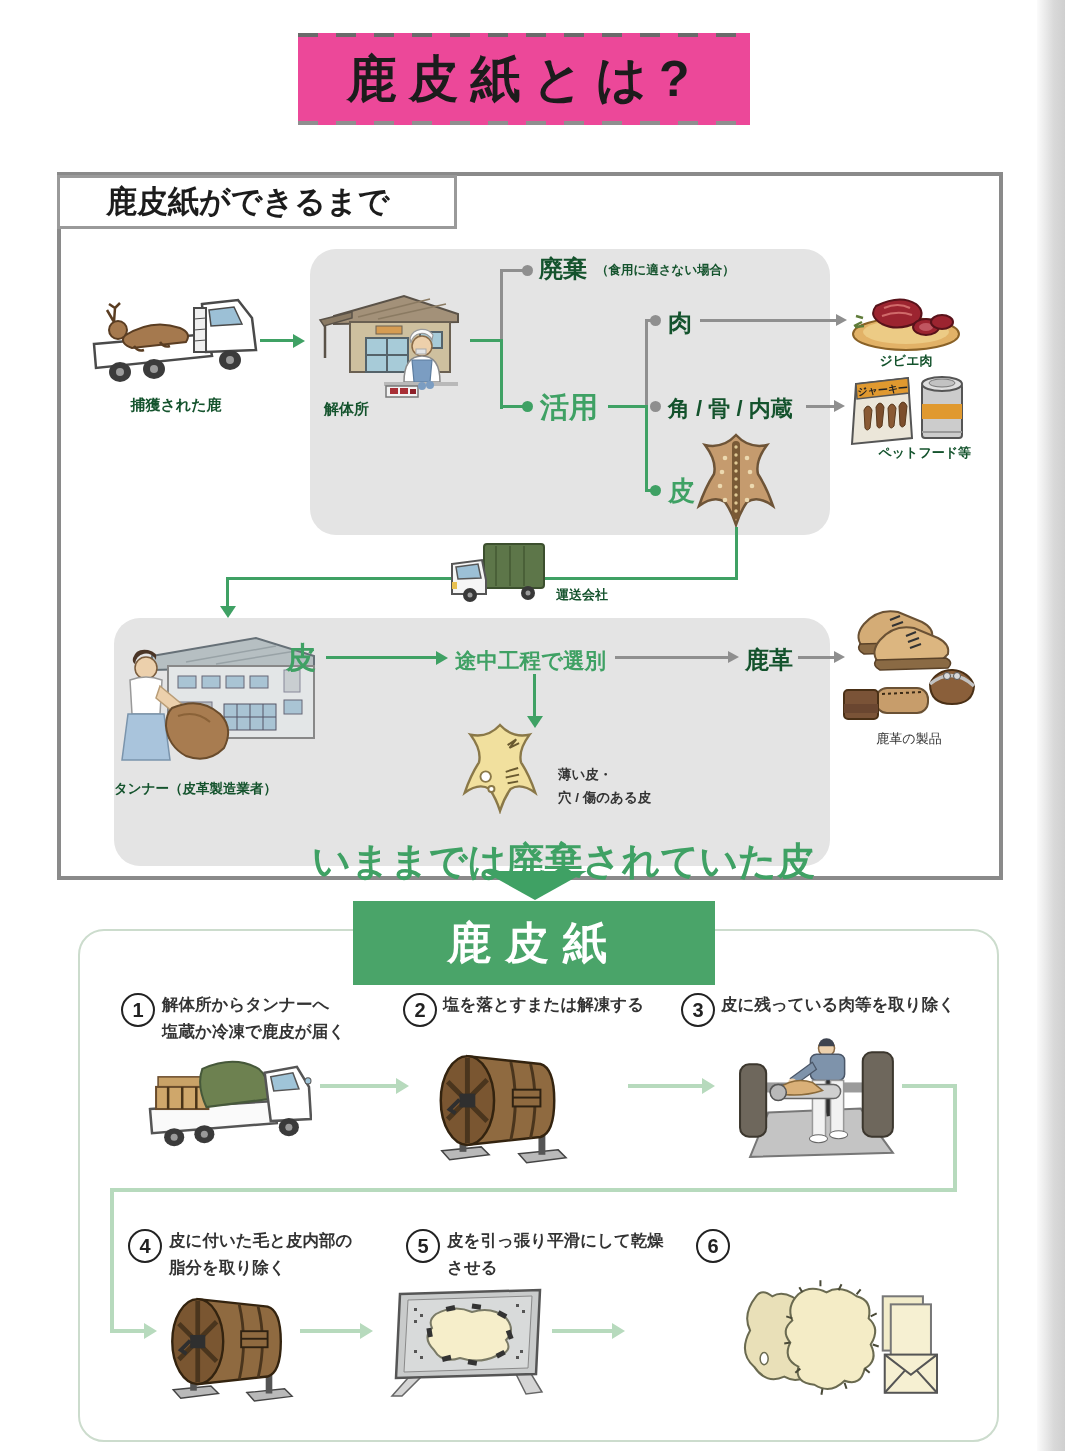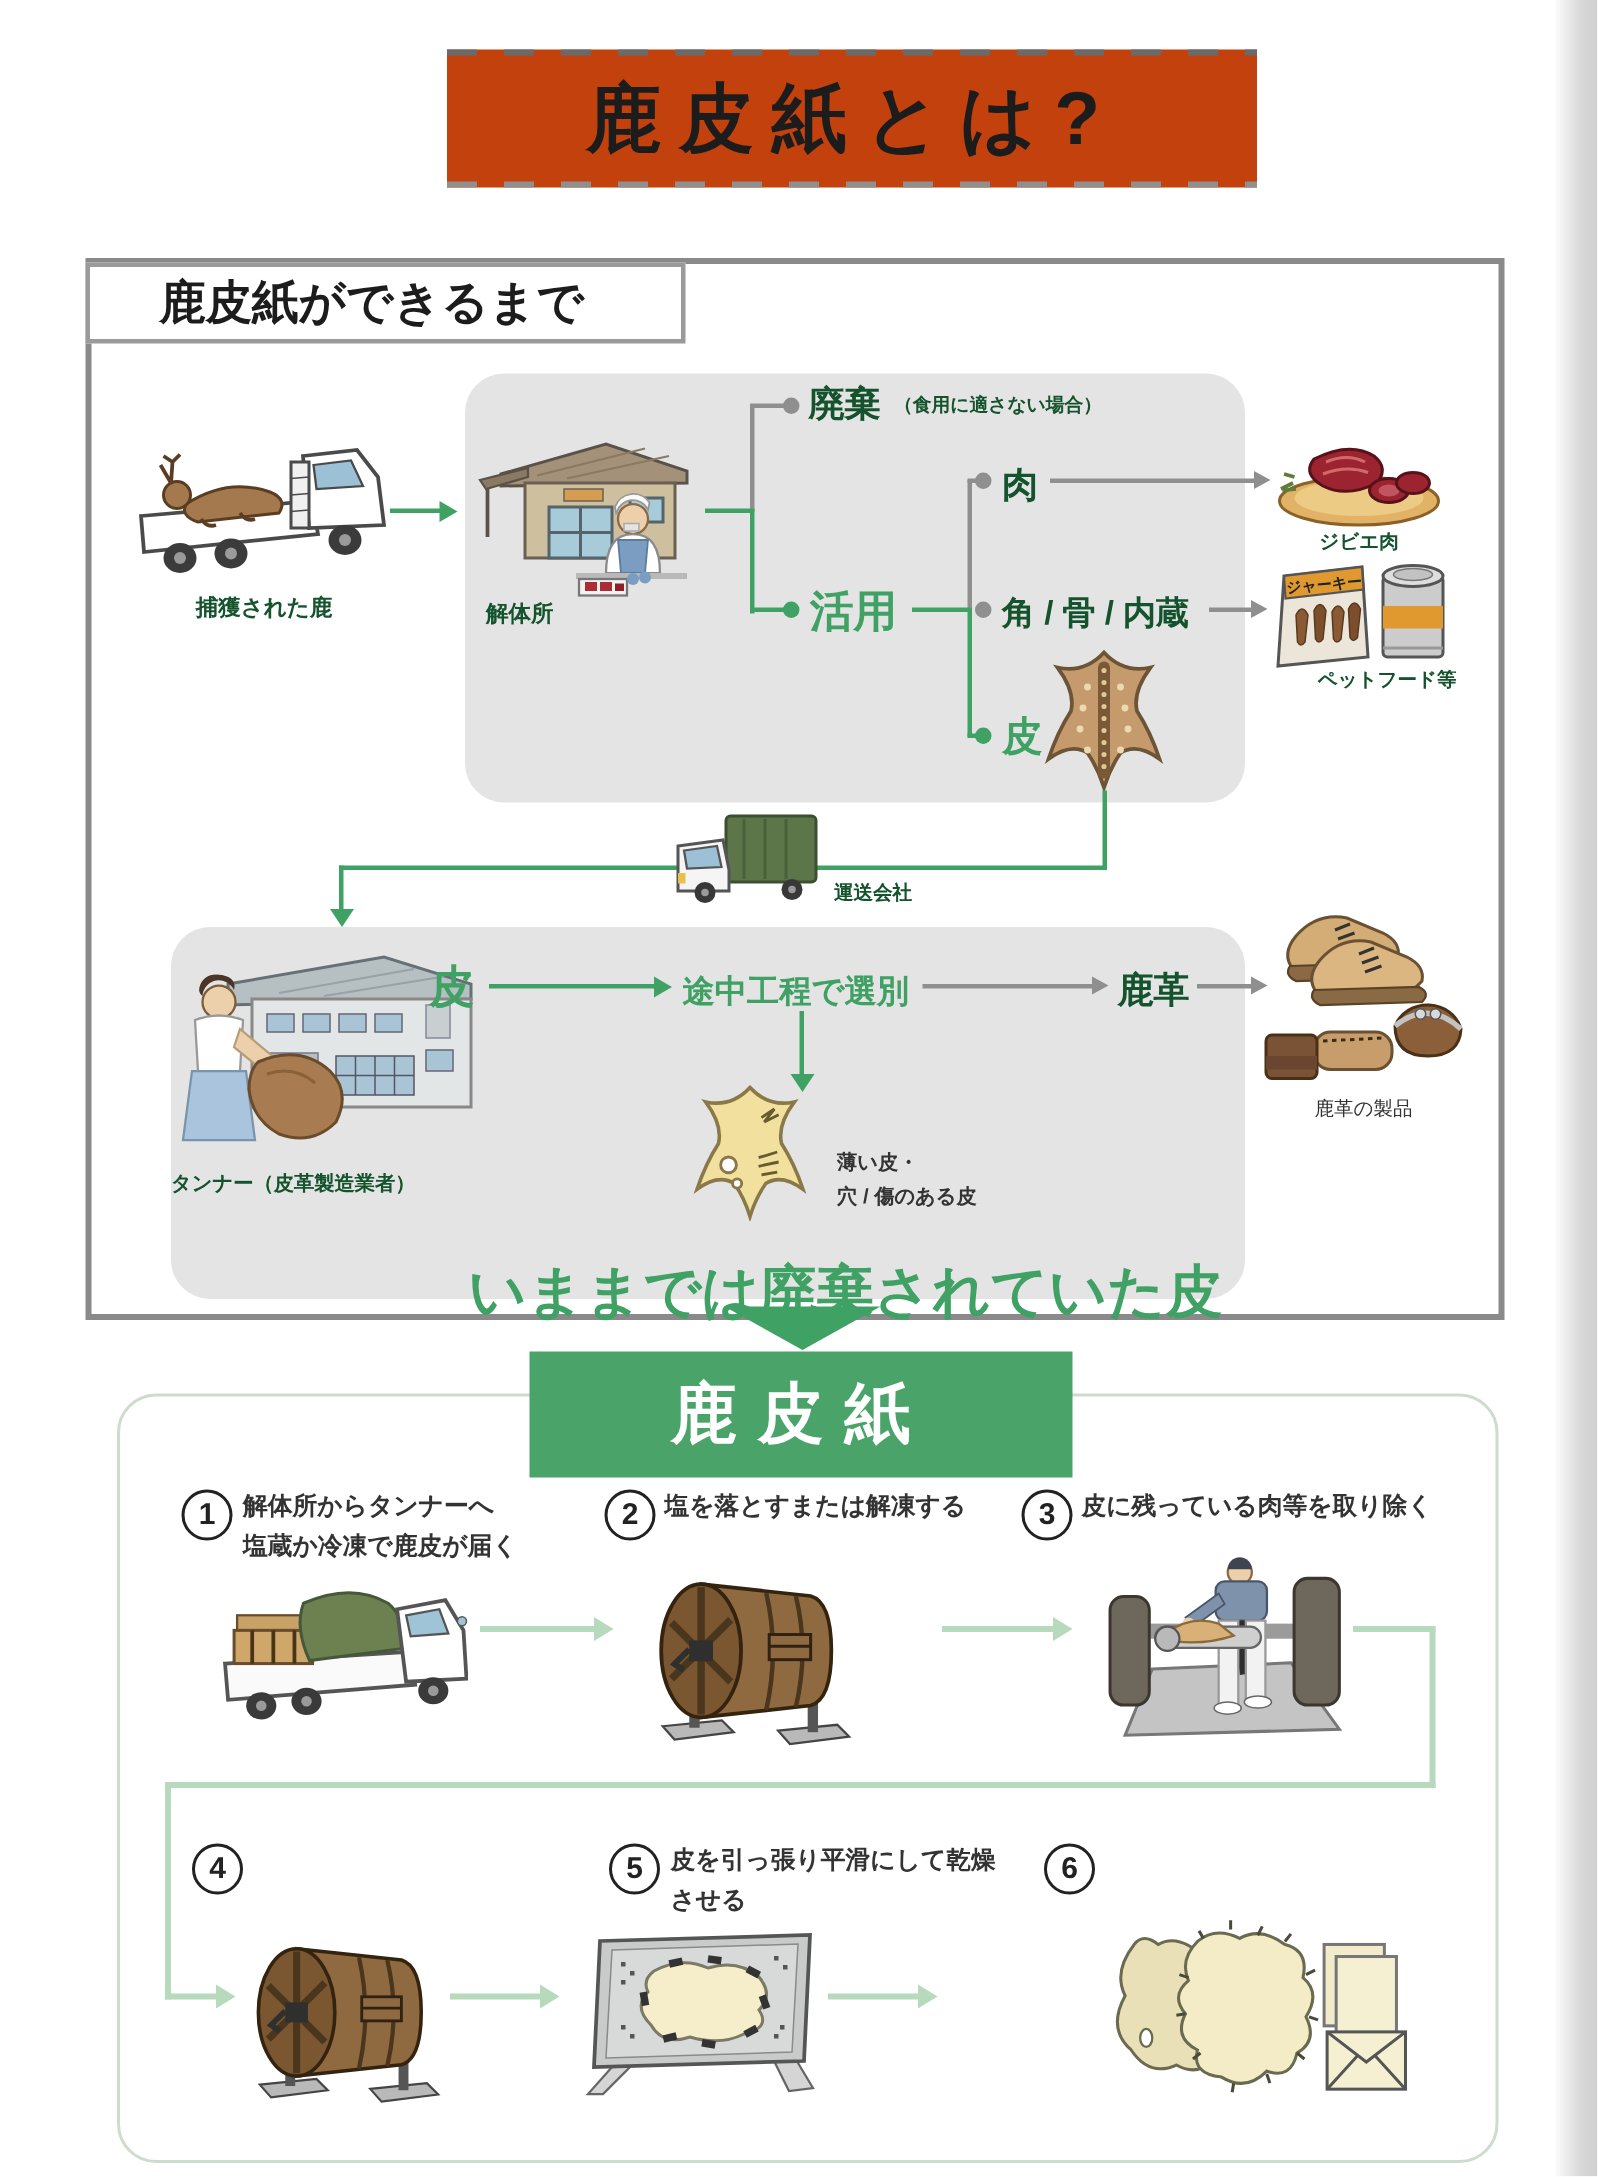--- a/index.html
+++ b/index.html
@@ -25,21 +25,21 @@
     background:repeating-linear-gradient(90deg,#6a6a6a 0 20px,transparent 20px 38px)}
   svg{display:block}
 </style>
 </head>
 <body>
 
 <div id="canvas">
 
   <div class="abs" style="left:1037px;top:0;width:28px;height:1451px;background:linear-gradient(90deg,#fbfbfb,#d9d9d9 60%,#cfcfcf)"></div>
 
-  <div class="abs" style="left:298px;top:33px;width:540px;height:92px;background:#c2410c">
+  <div class="abs" style="left:298px;top:33px;width:452px;height:92px;background:#ec4899">
     <div class="dash" style="top:0"></div>
     <div class="dash" style="bottom:0;background:repeating-linear-gradient(90deg,#8f8f8f 0 20px,transparent 20px 38px)"></div>
     <div style="text-align:center;line-height:92px;font-size:50px;font-weight:bold;letter-spacing:12px;color:#1c1c1c">鹿皮紙とは?</div>
   </div>
 
   <div class="abs" style="left:57px;top:172px;width:938px;height:700px;border:4px solid #8a8a8a"></div>
   <div class="abs" style="left:57px;top:175px;width:400px;height:54px;background:#fff;border:3px solid #9a9a9a;box-sizing:border-box">
     <div style="line-height:48px;padding-left:46px;font-size:31px;font-weight:bold;color:#1c1c1c">鹿皮紙ができるまで</div>
   </div>
 
@@ -351,20 +351,22 @@
   </svg>
 
   <div class="ln lgrn" style="left:902px;top:1084px;width:55px;height:4px;z-index:2"></div>
   <div class="ln lgrn" style="left:953px;top:1084px;width:4px;height:108px;z-index:2"></div>
   <div class="ln lgrn" style="left:110px;top:1188px;width:847px;height:4px;z-index:2"></div>
   <div class="ln lgrn" style="left:110px;top:1188px;width:4px;height:145px;z-index:2"></div>
   <div class="ln lgrn" style="left:110px;top:1329px;width:36px;height:4px;z-index:2"></div>
   <div class="ah ah-r-lg" style="left:144px;top:1323px;z-index:2"></div>
 
   <div class="numc" style="left:128px;top:1229px;z-index:2">4</div>
+  <div class="steptext" style="left:169px;top:1227px;z-index:2">皮に付いた毛と皮内部の
+脂分を取り除く</div>
   <div class="numc" style="left:406px;top:1229px;z-index:2">5</div>
   <div class="steptext" style="left:447px;top:1227px;z-index:2">皮を引っ張り平滑にして乾燥
 させる</div>
   <div class="numc" style="left:696px;top:1229px;z-index:2">6</div>
 
   <svg class="abs" style="left:156px;top:1284px;z-index:2" width="142" height="118" viewBox="0 0 150 125">
     <use href="#drumg"></use>
   </svg>
 
   <div class="ln lgrn" style="left:300px;top:1329px;width:62px;height:4px;z-index:2"></div>

